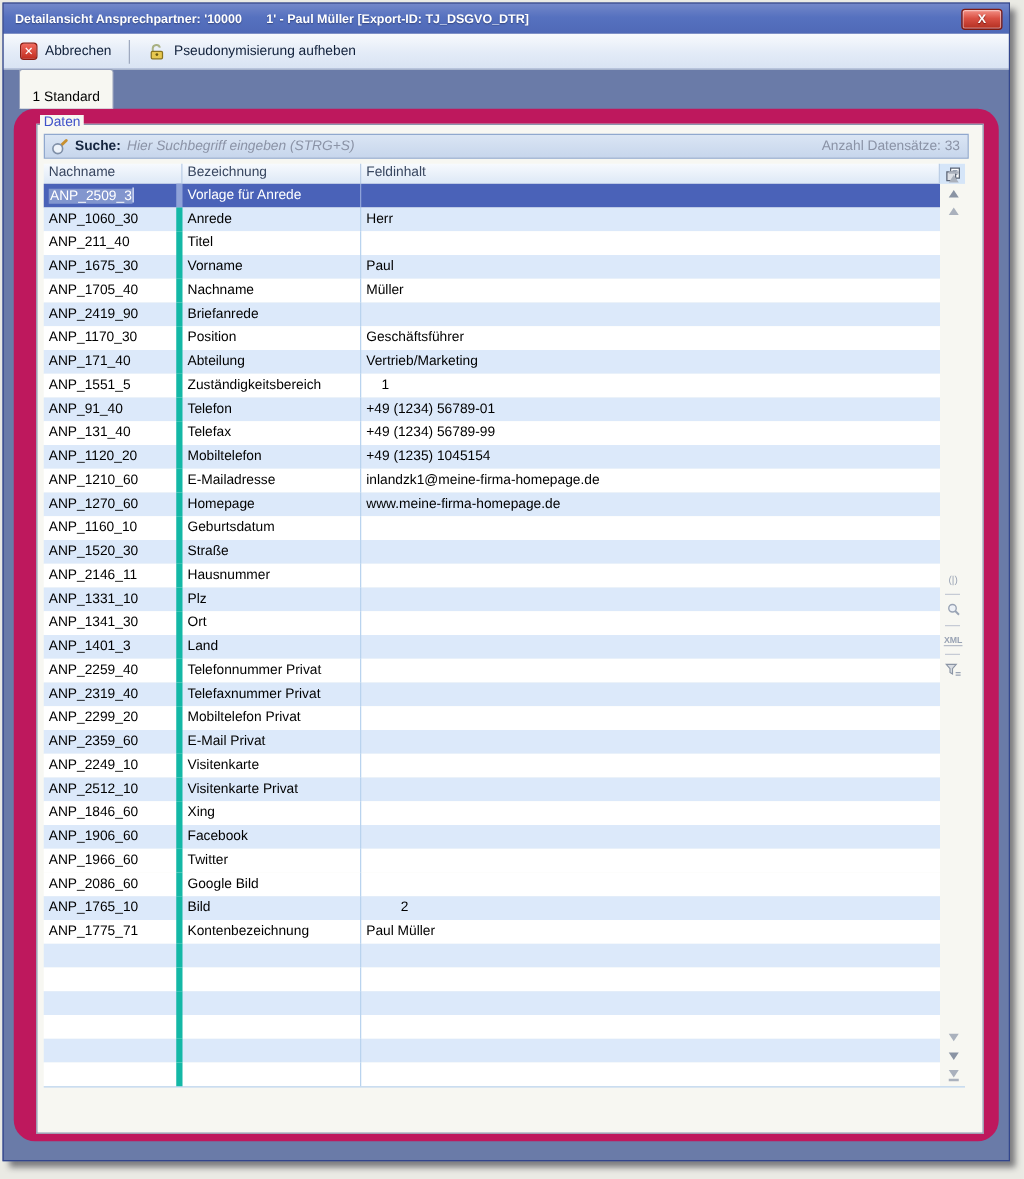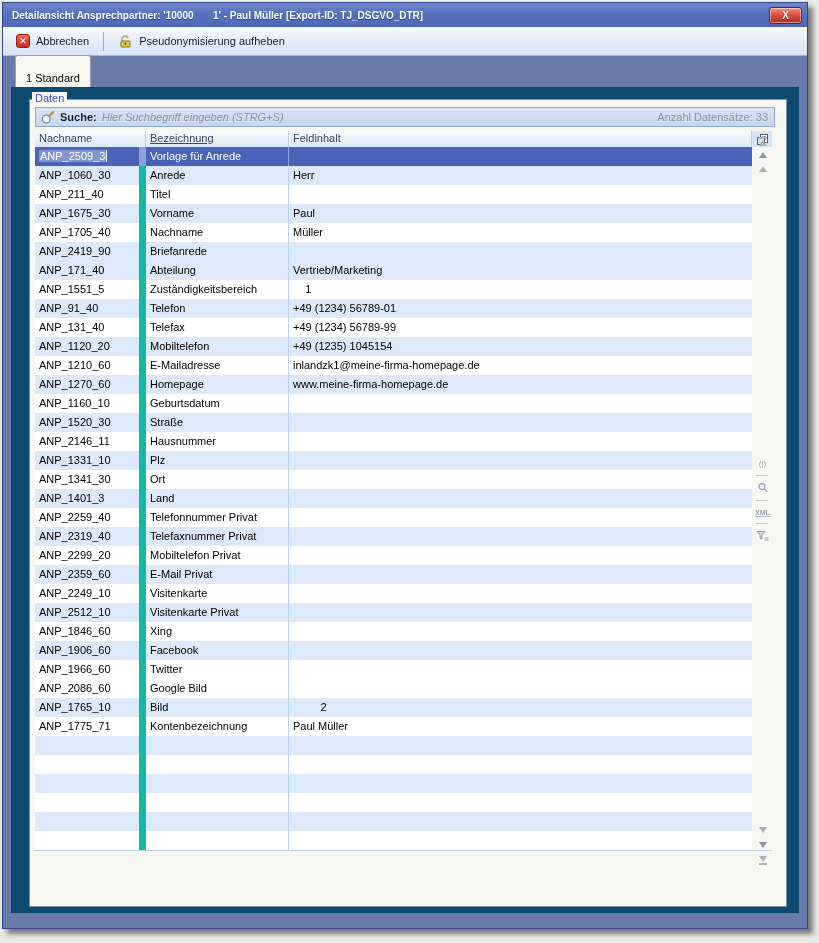--- a/index.html
+++ b/index.html
@@ -31,48 +31,48 @@
   .icon-cancel { width:14px; height:14px; border:1px solid #8E1A10; border-radius:3px;
     background:linear-gradient(180deg,#F26A5E,#C22D20); color:#fff; font-size:9px; font-weight:bold;
     display:flex; align-items:center; justify-content:center; }
 
   
   .tabstrip { height:31px; display:flex; align-items:flex-end; padding:0 8px; }
   .tab { background:#F7F7F2; border:1px solid #97A1BB; border-bottom:none;
     border-radius:3px 3px 0 0; padding:16px 10px 3px 10px; margin-left:4px; color:#000; }
 
   
-  .page { margin:0 8px; height:826px; background:#0c4a6e; }
+  .page { margin:0 8px; height:826px; background:#be185d;border-radius:17px; }
 
   .groupbox { position:relative; margin:0 12px 0 18px; top:12px; height:808px;
     border:1px solid #8A94AC; background:#F7F7F2; padding:7px 0 0 5px; }
   .groupbox-label { position:absolute; top:-8px; left:2px; background:#F7F7F2;
     padding:0 3px; color:var(--accent,#3F51C9); }
 
   
   .search-bar { width:740px; height:20px; border:1px solid #90A8CE;
     background:linear-gradient(180deg,#DAE5F4,#C7D6EC); display:flex; align-items:center;
     padding:0 6px 0 4px; gap:5px; }
   .search-label { font-weight:bold; color:#14243E; }
   .search-input { flex:1; font-style:italic; color:#8B93A6; white-space:pre; }
   .search-count { color:#8B93A6; }
 
   
   .table-flex { display:flex; margin-top:4px; }
   .rows-wrap { width:717px; }
   .thead { display:flex; width:737px; height:16px;
     background:linear-gradient(180deg,#F7FAFE,#DDE8F6); color:#38465F; }
   .thead .hc { padding:1px 0 0 4px; border-right:1px solid #BCCEE6; }
-  .hc1 { width:111px; } .hc2 { width:143px;text-decoration:underline; } .hc3 { width:463px; }
+  .hc1 { width:111px; } .hc2 { width:143px; } .hc3 { width:463px; }
   .hdr-icon-cell { width:20px; background:#D5E5F8; display:flex; align-items:center; justify-content:center; }
 
   .trow { display:flex; height:19px; background:#FFFFFF; }
   .trow.alt { background:var(--row-alt,#DCE9FA);justify-content:space-between; }
   .trow .cell { padding:3px 0 0 4px; overflow:hidden; white-space:pre; }
-  .c1 { width:111px; border-right:7px solid #14b8a6; }
+  .c1 { width:111px; border-right:5px solid #14b8a6; }
   .c2 { width:143px; border-right:1px solid #B9D3EE; }
   .c3 { width:463px; }
   .trow.selected { background:var(--selection,#4A62B8); color:#FFFFFF; }
   .trow.selected .c1,.trow.selected .c2 { border-right-color:#8FA2D8; }
   .edit-sel { background:#8296CE; padding:0 1px; }
   .caret { display:inline-block; width:1px; height:12px; background:#F0F4FF; vertical-align:-2px; }
   .bottom-line { width:737px; border-top:1px solid #BBD4EE; }
 
   
   .rail { width:20px; position:relative; }
@@ -182,20 +182,25 @@
               <div class="trow">
     <div class="cell c1">ANP_1705_40</div>
     <div class="cell c2">Nachname</div>
     <div class="cell c3">Müller</div>
   </div>
               <div class="trow alt">
     <div class="cell c1">ANP_2419_90</div>
     <div class="cell c2">Briefanrede</div>
     <div class="cell c3"></div>
   </div>
+              <div class="trow">
+    <div class="cell c1">ANP_1170_30</div>
+    <div class="cell c2">Position</div>
+    <div class="cell c3">Geschäftsführer</div>
+  </div>
               <div class="trow alt">
     <div class="cell c1">ANP_171_40</div>
     <div class="cell c2">Abteilung</div>
     <div class="cell c3">Vertrieb/Marketing</div>
   </div>
               <div class="trow">
     <div class="cell c1">ANP_1551_5</div>
     <div class="cell c2">Zuständigkeitsbereich</div>
     <div class="cell c3">    1</div>
   </div>

